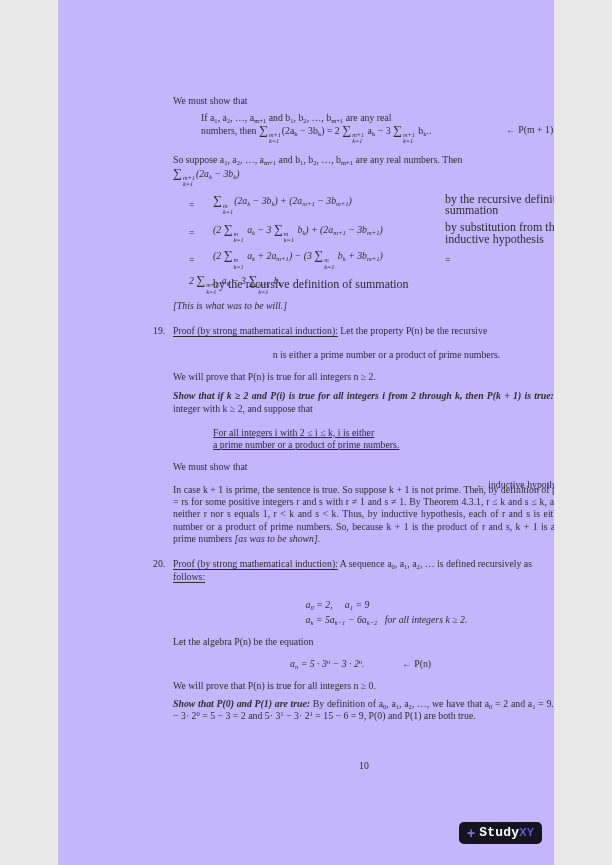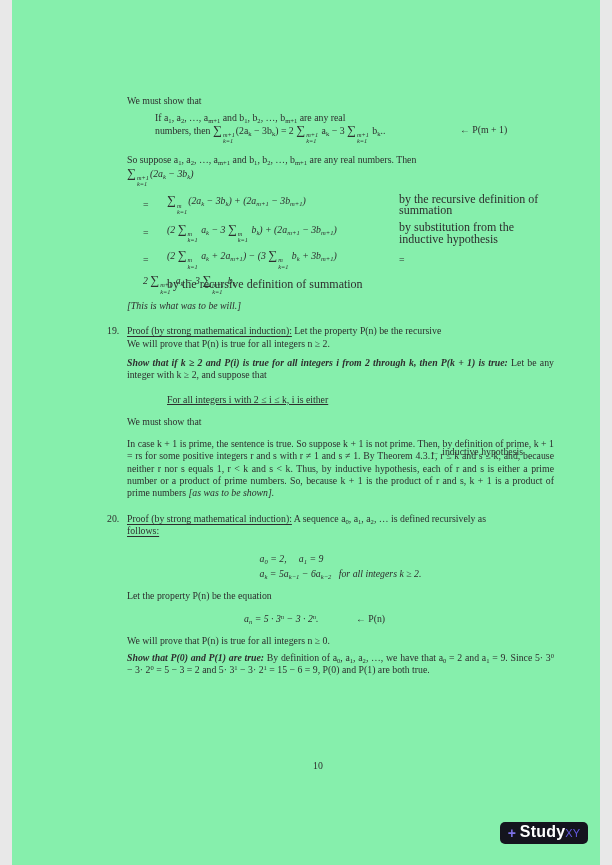--- a/index.html
+++ b/index.html
@@ -1,18 +1,18 @@
 <!DOCTYPE html>
 <html><head>
 <meta charset="utf-8">
 <style>
   html,body { margin:0; padding:0; background:#e8e8e8; }
   .page {
-    position:relative; width:588px; height:865px; margin:0 auto;
-    background:#86efac; overflow:hidden;
+    position:relative; width:496px; height:865px; margin:0 auto;
+    background:#c4b5fd; overflow:hidden;
     font-family:"Liberation Serif","DejaVu Serif",serif;
     font-size:9.8px; line-height:12.3px; color:#2e2e2e;
   }
   .content { position:absolute; left:95px; top:95px; width:447px; }
   p { margin:0; text-align:justify; }
   .indent-body { padding-left:20px; }
 
   
   .display-row { position:relative; }
   .annotation { position:absolute; white-space:nowrap;text-align:right; }
@@ -68,22 +68,22 @@
 
   
   .page-number { position:absolute; left:0; top:760px; width:612px; text-align:center; }
   .brand-badge {
     position:absolute; right:12px; bottom:21px; height:22px;
     background:#14141e; border-radius:5px;
     display:flex; align-items:center; padding:0 8px; gap:4px;
     font-family:"Liberation Sans","DejaVu Sans",sans-serif;
   }
   .brand-plus { color:#7d72e8; font-size:14px; font-weight:bold; line-height:1; margin-top:-1px; }
-  .brand-name { color:#ffffff; font-weight:bold; font-size:16px; letter-spacing:0.2px; }
-  .brand-accent { color:#6358e0; font-weight:normal; font-size:11px; }
+  .brand-name { color:#ffffff; font-weight:bold; font-size:13px; letter-spacing:0.2px;font-family:Liberation Mono, monospace; }
+  .brand-accent { color:#6358e0; font-weight:bold; font-size:11px; }
 </style>
 </head>
 <body>
 
 <div class="page">
   <main class="content">
 
     <section class="indent-body">
       <p>We must show that</p>
       <div class="display-row">
@@ -146,44 +146,46 @@
         <span class="eq-reason">by the recursive definition of summation</span>
       </div>
 
       <p class="note-italic">[This is what was to be will.]</p>
     </section>
 
     <section class="list-item">
       <span class="item-number">19.</span>
       <div class="item-body">
         <p><span class="underline">Proof (by strong mathematical induction):</span> <span>Let the property P(n) be the recursive</span></p>
+        <p class="centered">n is either a prime number or a product of prime numbers.</p>
         <p>We will prove that P(n) is true for all integers n ≥ 2.</p>
         <p class="mt7"><span class="lbl">Show that if k ≥ 2 and P(i) is true for all integers i from 2 through k, then P(k + 1) is true:</span> <span>Let be any integer with k ≥ 2, and suppose that</span></p>
         <div class="display-row hyp-row">
           <div class="hyp-text">
             <div>For all integers i with 2 ≤ i ≤ k, i is either</div>
+            <div>a prime number or a product of prime numbers.</div>
           </div>
           <div class="annotation hyp-ann">← inductive hypothesis</div>
         </div>
         <p>We must show that</p>
         <p class="mt10"><span>In case k + 1 is prime, the sentence is true. So suppose k + 1 is not prime. Then, by definition of prime, k + 1 = rs for some positive integers r and s with r ≠ 1 and s ≠ 1. By Theorem 4.3.1, r ≤ k and s ≤ k, and, because neither r nor s equals 1, r &lt; k and s &lt; k. Thus, by inductive hypothesis, each of r and s is either a prime number or a product of prime numbers. So, because k + 1 is the product of r and s, k + 1 is a product of prime numbers </span><i>[as was to be shown].</i></p>
       </div>
     </section>
 
     <section class="list-item">
       <span class="item-number">20.</span>
       <div class="item-body">
         <p><span class="underline">Proof (by strong mathematical induction):</span> <span>A sequence a<sub>0</sub>, a<sub>1</sub>, a<sub>2</sub>, … is defined recursively as</span><span class="wrap-next"><span class="underline block-line">follows:</span></span></p>
         <div class="rec-block">
           <div class="rec-inner">
             <div>a<sub>0</sub> = 2,  a<sub>1</sub> = 9</div>
             <div>a<sub>k</sub> = 5a<sub>k−1</sub> − 6a<sub>k−2</sub>  for all integers k ≥ 2.</div>
           </div>
         </div>
-        <p>Let the property P(n) be the equation</p>
+        <p>Let the algebra P(n) be the equation</p>
         <div class="eq20-row display-row">
           <div class="eq20">a<sub>n</sub> = 5 · 3<sup>n</sup> − 3 · 2<sup>n</sup>.</div>
           <div class="annotation eq20-ann">← P(n)</div>
         </div>
         <p>We will prove that P(n) is true for all integers n ≥ 0.</p>
         <p class="mt5"><span class="lbl">Show that P(0) and P(1) are true:</span> <span>By definition of a<sub>0</sub>, a<sub>1</sub>, a<sub>2</sub>, …, we have that a<sub>0</sub> = 2 and a<sub>1</sub> = 9. Since 5· 3<sup>0</sup> − 3· 2<sup>0</sup> = 5 − 3 = 2  and 5· 3<sup>1</sup> − 3· 2<sup>1</sup> = 15 − 6 = 9, P(0) and P(1) are both true.</span></p>
       </div>
     </section>
   </main>
 

